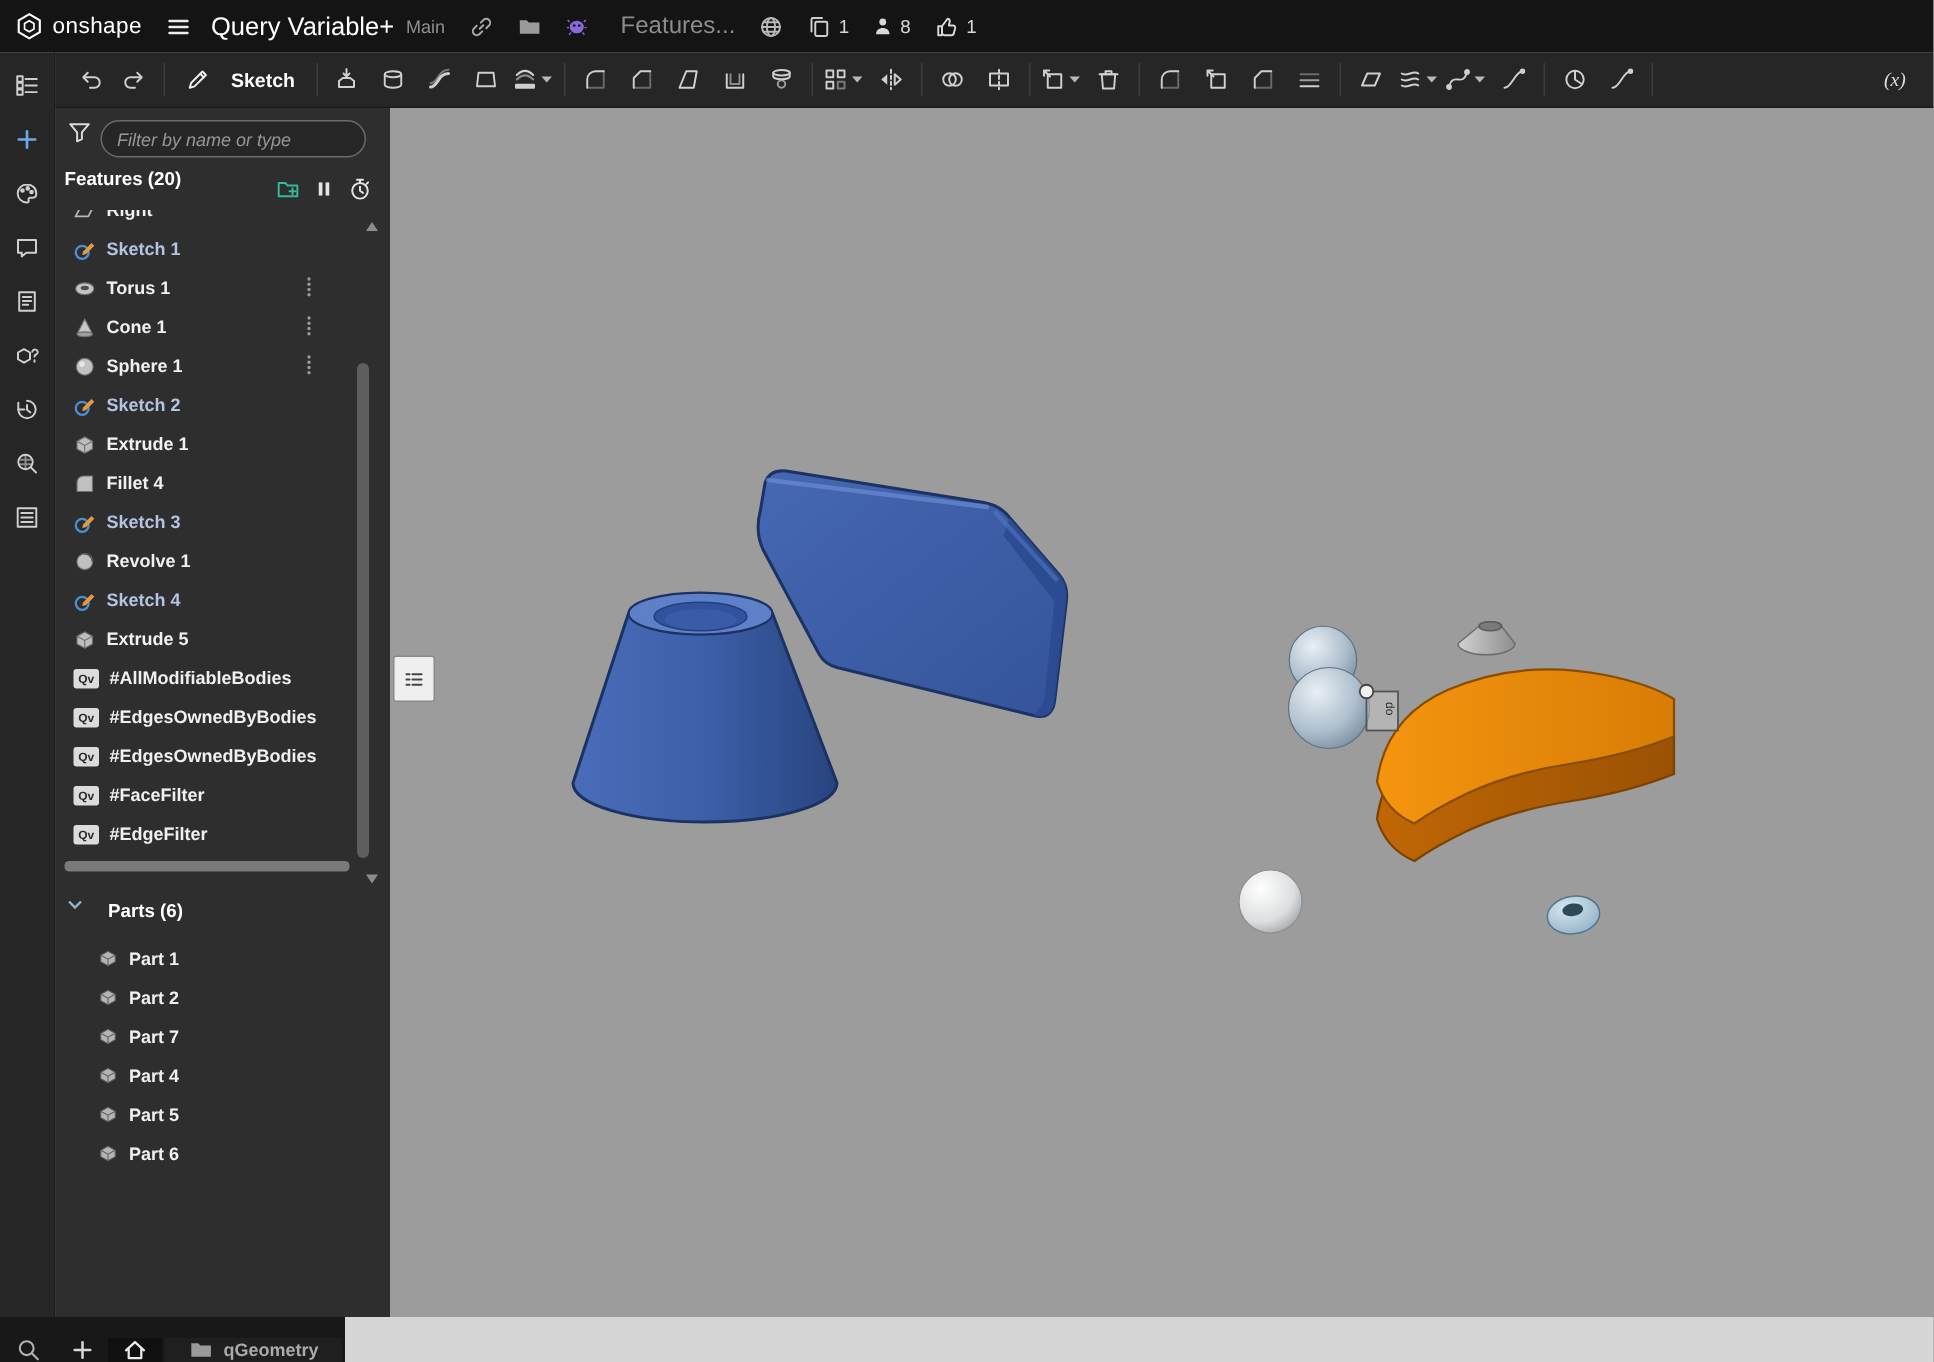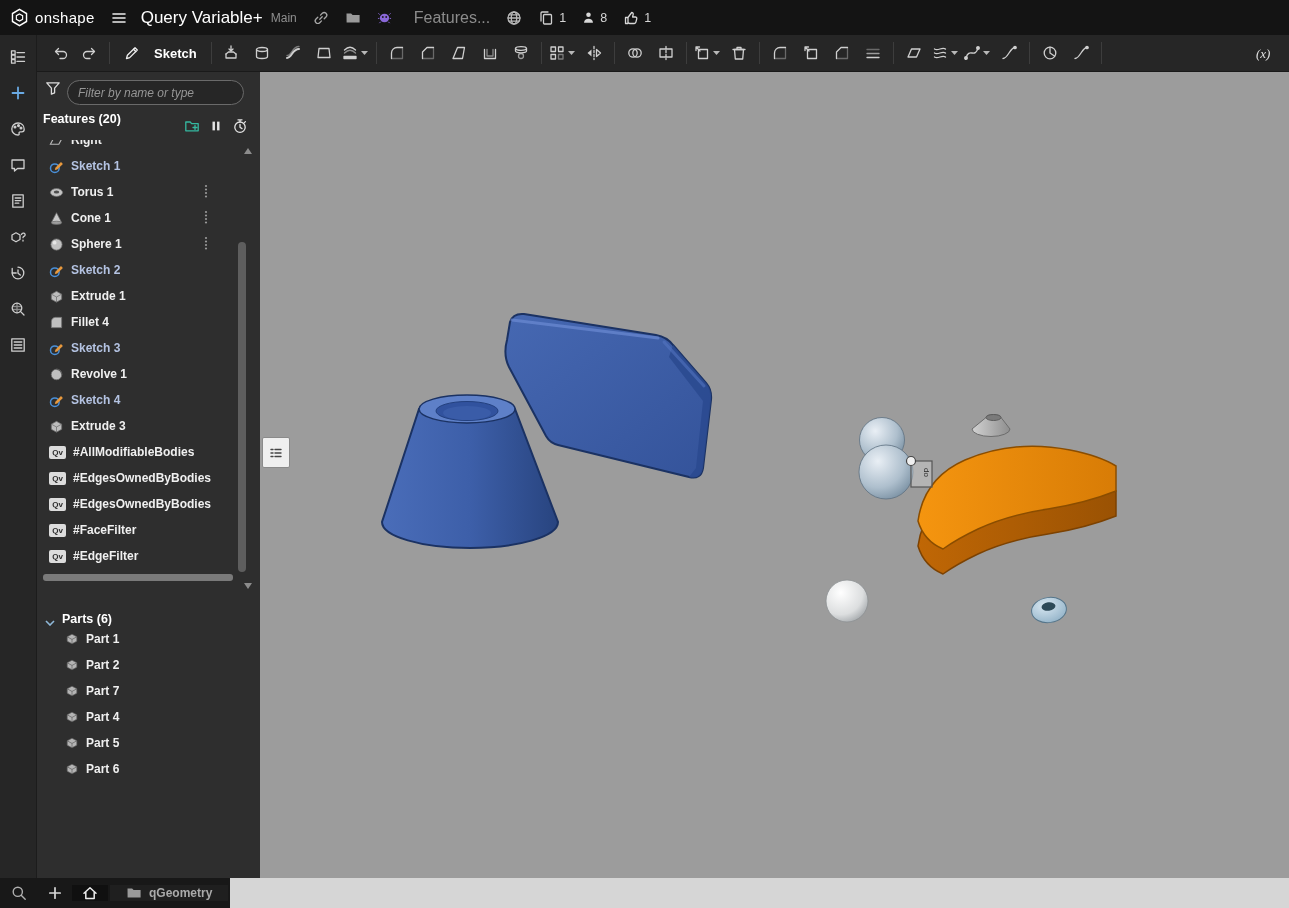--- a/index.html
+++ b/index.html
@@ -44,31 +44,31 @@
   .frow.clipped{margin-top:-13px}
   .flabel{font-size:12px;font-weight:bold;color:#f0f0f0;white-space:nowrap}
   .frow.tint .flabel{color:#b4c3e2}
   .dots{margin-left:auto;margin-right:52px}
   .qv{width:17px;height:13px;border-radius:2px;background:#dcdcdc;color:#2a2a2a;font-size:8px;font-weight:bold;display:inline-flex;align-items:center;justify-content:center;flex:none}
   .hscroll{position:absolute;left:6px;top:502px;width:190px;height:7px;background:#7a7a7a;border-radius:3px}
   .vscroll{position:absolute;right:14px;top:170px;width:8px;height:330px;background:#5e5e5e;border-radius:4px}
   .scroll-arrow{position:absolute;right:8px;width:0;height:0;border-left:4px solid transparent;border-right:4px solid transparent}
   .scroll-arrow.up{top:76px;border-bottom:6px solid #8c8c8c}
   .scroll-arrow.down{top:511px;border-top:6px solid #8c8c8c}
-  .pheader{display:flex;align-items:flex-end;gap:7px;height:26px;padding-left:8px;margin-top:28px}
+  .pheader{display:flex;align-items:flex-start;gap:17px;height:26px;padding-left:8px;margin-top:28px}
   .plist .frow{padding-left:28px}
 
   
   .viewport{position:absolute;left:260px;top:72px;right:0;bottom:30px;background:#9c9c9c;overflow:hidden}
   .scene{position:absolute;left:0;top:0}
   .treetoggle{position:absolute;left:2px;top:365px;width:28px;height:31px;background:#efefef;border:1px solid #8a8a8a;border-radius:2px;display:flex;align-items:center;justify-content:center;cursor:pointer}
 
   
   .bottombar{position:absolute;left:0;right:0;bottom:0;height:30px;display:flex;background:#d6d6d6}
-  .bb-dark{display:flex;align-items:center;background:#181818;flex:none}
+  .bb-dark{display:flex;align-items:flex-end;background:#181818;flex:none}
   .bb-sq{width:34px;display:flex;align-items:center;justify-content:center}
   .bb-sq:first-child{width:38px}
   .bb-home{width:36px;background:#101010;display:flex;align-items:center;justify-content:center}
   .slant{width:2px;background:#3c3c3c;transform:skewX(-18deg);flex:none}
   .bb-tab{display:flex;align-items:center;gap:7px;padding:0 16px;background:#1f1f1f}
   .bb-tab-label{font-size:12px;font-weight:bold;color:#aaa;white-space:nowrap}
   .bb-tab.active{background:#2e2e2e;border-bottom:3px solid #4da3e0}
   .bb-tab.active .bb-tab-label{color:#fff}
   .bb-light{flex:1;background:#d6d6d6}
 </style>
@@ -665,21 +665,21 @@
           </span>
           <span class="flabel">Sketch 4</span>
         </div>
         <div class="frow">
           <span class="ic">
             <svg viewBox="0 0 16 16" width="15" height="15">
               <path d="M2.5 5.5l5.5-3 5.5 3v5.5l-5.5 3-5.5-3z" fill="#bdbdbd" stroke="#6e6e6e" stroke-width=".8"></path>
               <path d="M2.5 5.5l5.5 3 5.5-3M8 8.5V14" fill="none" stroke="#6e6e6e" stroke-width=".8"></path>
             </svg>
           </span>
-          <span class="flabel">Extrude 3</span>
+          <span class="flabel">Extrude 5</span>
         </div>
         <div class="frow">
           <span class="qv">Qv</span>
           <span class="flabel">#AllModifiableBodies</span>
         </div>
         <div class="frow">
           <span class="qv">Qv</span>
           <span class="flabel">#EdgesOwnedByBodies</span>
         </div>
         <div class="frow">

